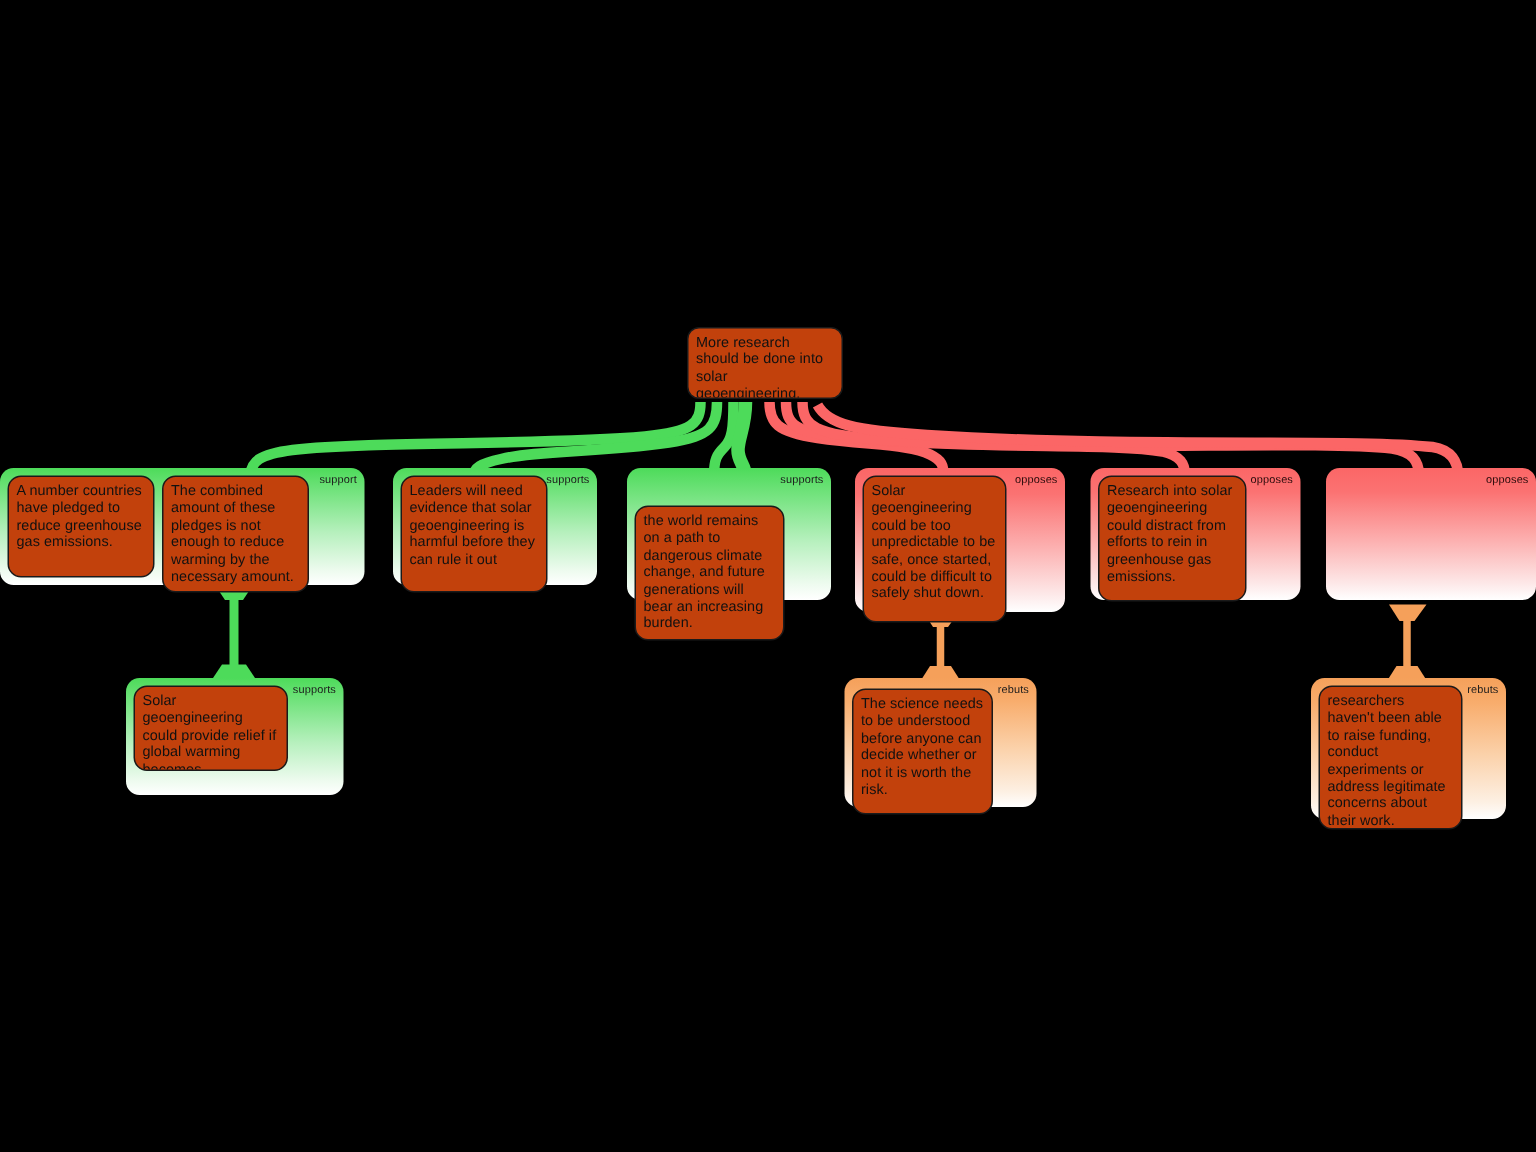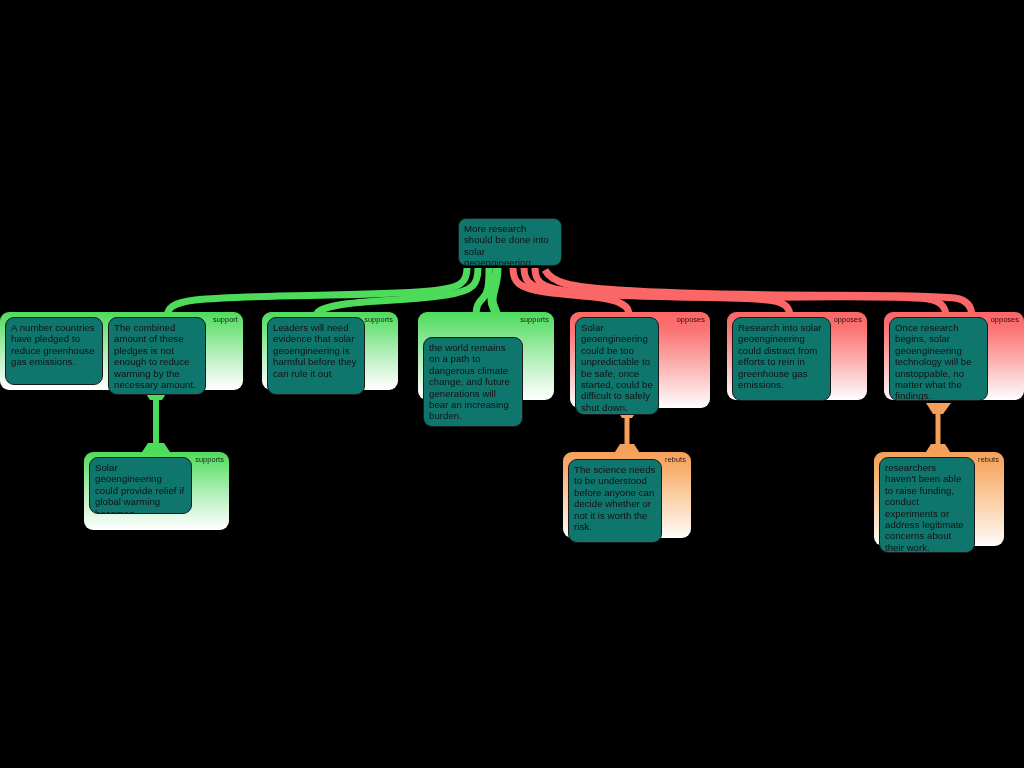--- a/index.html
+++ b/index.html
@@ -9,21 +9,21 @@
   #stage{position:absolute;left:0;top:0;width:1024px;height:768px;}
   svg#wires{position:absolute;left:0;top:0;width:1024px;height:768px;}
 
   
   .node{position:absolute;border-radius:9px;box-sizing:border-box;}
   .node.support{background:linear-gradient(to bottom,#4ddb5a 0%,#6fe27a 18%,#b6f0bd 55%,#eefbef 88%,#ffffff 100%);padding-left:44px;}
   .node.oppose {background:linear-gradient(to bottom,#fb6666 0%,#fb7272 18%,#fcb0b0 55%,#fde9e9 88%,#ffffff 100%);padding-left:24px;}
   .node.rebut  {background:linear-gradient(to bottom,#f5a05a 0%,#f8ad6d 18%,#fbd2ab 55%,#fdf0e3 88%,#ffffff 100%);}
   .node.root   {background:transparent;}
 
-  .card{position:absolute;background:#0f766e;border:1px solid #1a1a1a;border-radius:9px;
+  .card{position:absolute;background:#c2410c;border:1px solid #1a1a1a;border-radius:9px;
         box-sizing:border-box;padding:4px 5px 3px 5px;
         font-size:9.6px;line-height:11.4px;color:#111;letter-spacing:.05px;
         overflow:hidden;}
   .card.rootcard{border-radius:8px;}
 
   .reltag{position:absolute;right:5px;top:3px;font-size:7.3px;color:#1c1c1c;
           letter-spacing:.1px;white-space:nowrap;}
   .reltag.op{color:#2a0b0b;}
 </style>
 </head>
@@ -84,37 +84,34 @@
 
   <div class="node support" style="left:418px;top:312px;width:136px;height:88px;">
     <span class="reltag">supports</span>
     <div class="card" style="left:5px;top:5px;width:100px;height:90px;margin-top:20px;">
       <span>the world remains on a path to dangerous climate change, and future generations will bear an increasing burden.</span>
     </div>
   </div>
 
   <div class="node oppose" style="left:570px;top:312px;width:140px;height:96px;">
     <span class="reltag op">opposes</span>
-    <div class="card" style="left:5px;top:5px;width:84px;height:98px;">
+    <div class="card" style="left:5px;top:5px;width:96px;height:98px;">
       <span>Solar geoengineering could be too unpredictable to be safe, once started, could be difficult to safely shut down.</span>
     </div>
   </div>
 
   <div class="node oppose" style="left:727px;top:312px;width:140px;height:88px;">
     <span class="reltag op">opposes</span>
     <div class="card" style="left:5px;top:5px;width:99px;height:84px;">
       <span>Research into solar geoengineering could distract from efforts to rein in greenhouse gas emissions.</span>
     </div>
   </div>
 
   <div class="node oppose" style="left:884px;top:312px;width:140px;height:88px;">
     <span class="reltag op">opposes</span>
-    <div class="card" style="left:5px;top:5px;width:99px;height:84px;">
-      <span>Once research begins, solar geoengineering technology will be unstoppable, no matter what the findings.</span>
-    </div>
   </div>
 
   <div class="node support" style="left:84px;top:452px;width:145px;height:78px;">
     <span class="reltag">supports</span>
     <div class="card" style="left:5px;top:5px;width:103px;height:57px;">
       <span>Solar geoengineering could provide relief if global warming becomes unbearable.</span>
     </div>
   </div>
 
   <div class="node rebut" style="left:563px;top:452px;width:128px;height:86px;">

